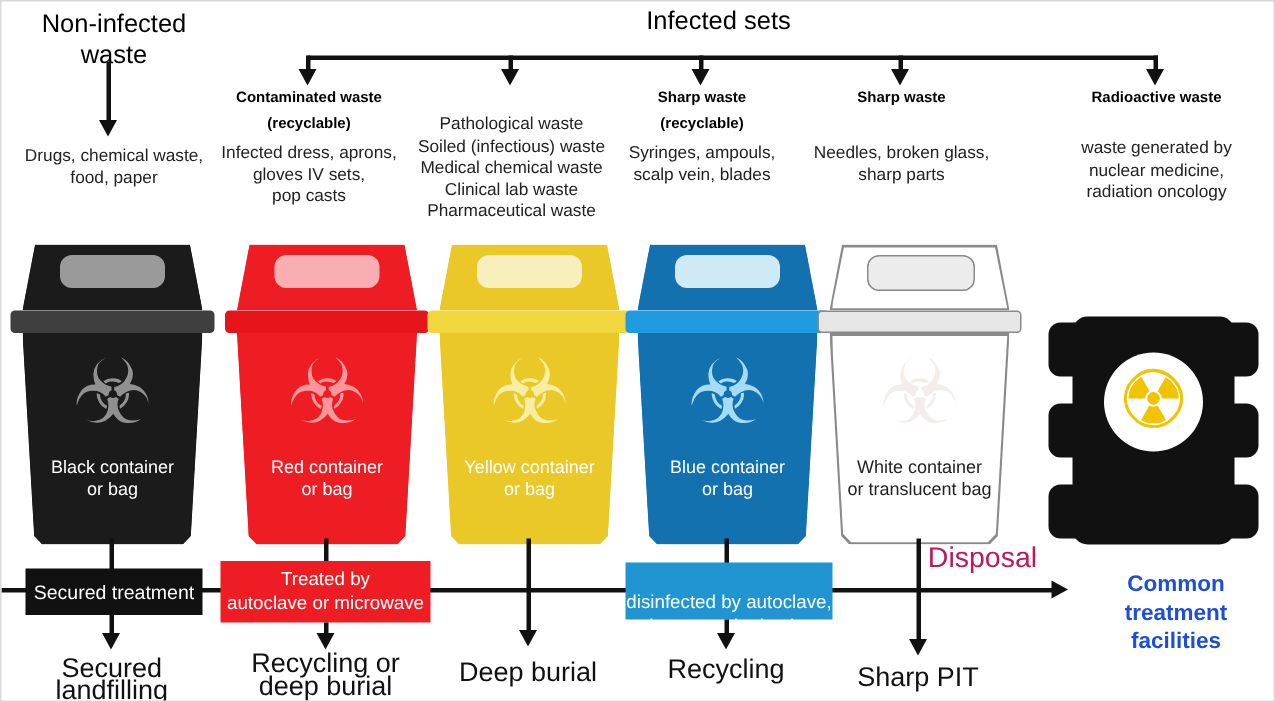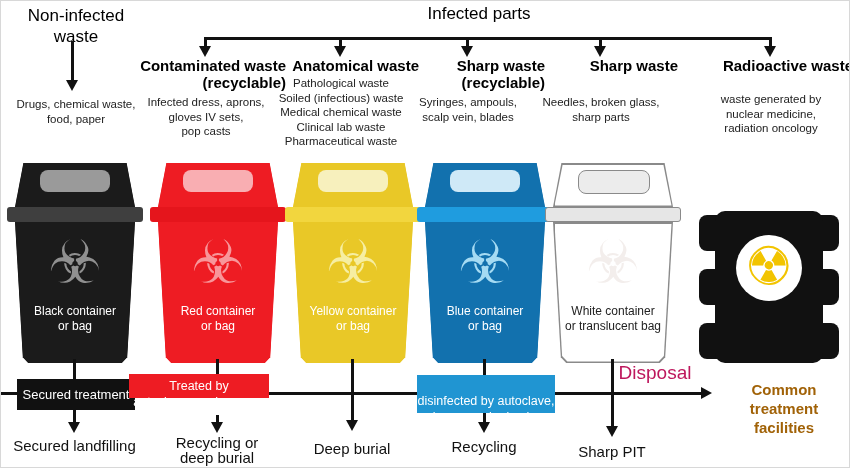--- a/index.html
+++ b/index.html
@@ -8,23 +8,23 @@
   .ml{white-space:pre-line;}
   .abs{position:absolute;}
   .ctr{text-align:center;}
   
   .vl{position:absolute;width:3px;background:#111;}
   .hl{position:absolute;height:3px;background:#111;}
   .ahd{position:absolute;width:0;height:0;border-left:6.5px solid transparent;border-right:6.5px solid transparent;border-top:11px solid #111;}
   .ahr{position:absolute;width:0;height:0;border-top:6.5px solid transparent;border-bottom:6.5px solid transparent;border-left:11px solid #111;}
   
   .big-title{font-size:17px;line-height:21px;color:#000;}
-  .cat-title{font-weight:bold;font-size:15px;line-height:16.5px;color:#000;text-align:right;}
+  .cat-title{font-weight:bold;font-size:10px;line-height:16.5px;color:#000;}
   .cat-desc{font-size:11.5px;line-height:14.5px;color:#222;}
-  .outcome{font-size:15px;line-height:15px;color:#111;}
+  .outcome{font-size:18px;line-height:15px;color:#111;}
   
   .bin{position:absolute;top:162px;width:136px;height:200px;}
   .bin-lid{position:absolute;top:0;left:8px;width:120px;height:44px;background:var(--outline,var(--body));
            clip-path:polygon(7% 0,93% 0,100% 100%,0 100%);}
   .bin-lid-fill{position:absolute;inset:var(--ew,0px);background:var(--body);clip-path:polygon(7% 0,93% 0,100% 100%,0 100%);}
   .bin-flap{position:absolute;top:7px;left:25px;width:70px;height:22px;border-radius:8px;background:var(--flap);
             border:var(--bw,0px) solid var(--outline,transparent);}
   .bin-band{position:absolute;top:44px;left:0;width:136px;height:15px;border-radius:3px;background:var(--band);
             border:var(--bw,0px) solid var(--outline,transparent);box-sizing:border-box;}
   .bin-body{position:absolute;top:59px;left:8px;width:120px;height:141px;background:var(--outline,var(--body));
@@ -39,54 +39,53 @@
   .lead{position:absolute;left:698px;top:210px;width:140px;height:152px;}
   .lead-bar{position:absolute;left:0;width:140px;height:36px;border-radius:8px;background:var(--body);}
   .lead-core{position:absolute;left:16px;top:0;width:108px;height:152px;border-radius:10px;background:var(--body);}
   .lead-circle{position:absolute;left:37px;top:24px;width:66px;height:66px;border-radius:50%;background:var(--circle);
                display:flex;align-items:center;justify-content:center;}
   .lead-sym{font-family:"DejaVu Sans",sans-serif;font-size:54px;line-height:1;color:var(--symbol);margin-top:-3px;}
   .lead-label{position:absolute;left:0;top:118px;width:140px;text-align:center;font-size:12px;line-height:15px;color:var(--text);}
   
   .tbox{position:absolute;color:#fff;text-align:center;}
   .tbox-black{left:16px;top:378px;width:118px;height:31px;font-size:13px;line-height:31px;}
-  .tbox-red{left:128px;top:373px;width:140px;height:24px;font-size:12.5px;line-height:16px;padding-top:4px;box-sizing:border-box;}
+  .tbox-red{left:146px;top:373px;width:140px;height:41px;font-size:12.5px;line-height:16px;padding-top:4px;box-sizing:border-box;}
   .tbox-blue{left:416px;top:374px;width:138px;height:38px;font-size:12.5px;line-height:16px;padding-top:18px;box-sizing:border-box;}
   .disposal{font-size:19px;color:#be185d;}
-  .common{font-weight:bold;font-size:15px;line-height:19px;color:#a16207;}
+  .common{font-weight:bold;font-size:15px;line-height:19px;color:#1d4ed8;}
 </style>
 </head>
 <body>
 
 <div class="frame">
 
   <div class="abs big-title ctr ml" style="left:0px;top:4px;width:150px;">Non-infected
 waste</div>
   <div class="vl" style="left:70px;top:40px;height:40px;"></div>
   <div class="ahd" style="left:65px;top:79px;"></div>
   <div class="abs cat-desc ctr ml" style="left:-5px;top:96px;width:160px;">Drugs, chemical waste,
 food, paper</div>
 
-  <div class="abs big-title ctr" style="left:398px;top:2px;width:160px;">Infected parts</div>
+  <div class="abs big-title ctr" style="left:398px;top:2px;width:160px;">Infected sets</div>
   <div class="hl" style="left:204px;top:36px;width:567px;"></div>
 
   <div class="vl" style="left:203px;top:36px;height:10px;"></div>
   <div class="ahd" style="left:198px;top:45px;"></div>
   <div class="vl" style="left:338px;top:36px;height:10px;"></div>
   <div class="ahd" style="left:333px;top:45px;"></div>
   <div class="vl" style="left:465px;top:36px;height:10px;"></div>
   <div class="ahd" style="left:460px;top:45px;"></div>
   <div class="vl" style="left:598px;top:36px;height:10px;"></div>
   <div class="ahd" style="left:593px;top:45px;"></div>
   <div class="vl" style="left:768px;top:36px;height:10px;"></div>
   <div class="ahd" style="left:763px;top:45px;"></div>
 
   <div class="abs cat-title ctr ml" style="left:125px;top:57px;width:160px;">Contaminated waste
 (recyclable)</div>
-  <div class="abs cat-title ctr ml" style="left:262px;top:57px;width:156px;">Anatomical waste</div>
   <div class="abs cat-title ctr ml" style="left:390px;top:57px;width:154px;">Sharp waste
 (recyclable)</div>
   <div class="abs cat-title ctr ml" style="left:523px;top:57px;width:154px;">Sharp waste</div>
   <div class="abs cat-title ctr ml" style="left:688px;top:57px;width:164px;">Radioactive waste</div>
 
   <div class="abs cat-desc ctr ml" style="left:125px;top:94px;width:160px;">Infected dress, aprons,
 gloves IV sets,
 pop casts</div>
   <div class="abs cat-desc ctr ml" style="left:255px;top:75px;width:170px;">Pathological waste
 Soiled (infectious) waste

